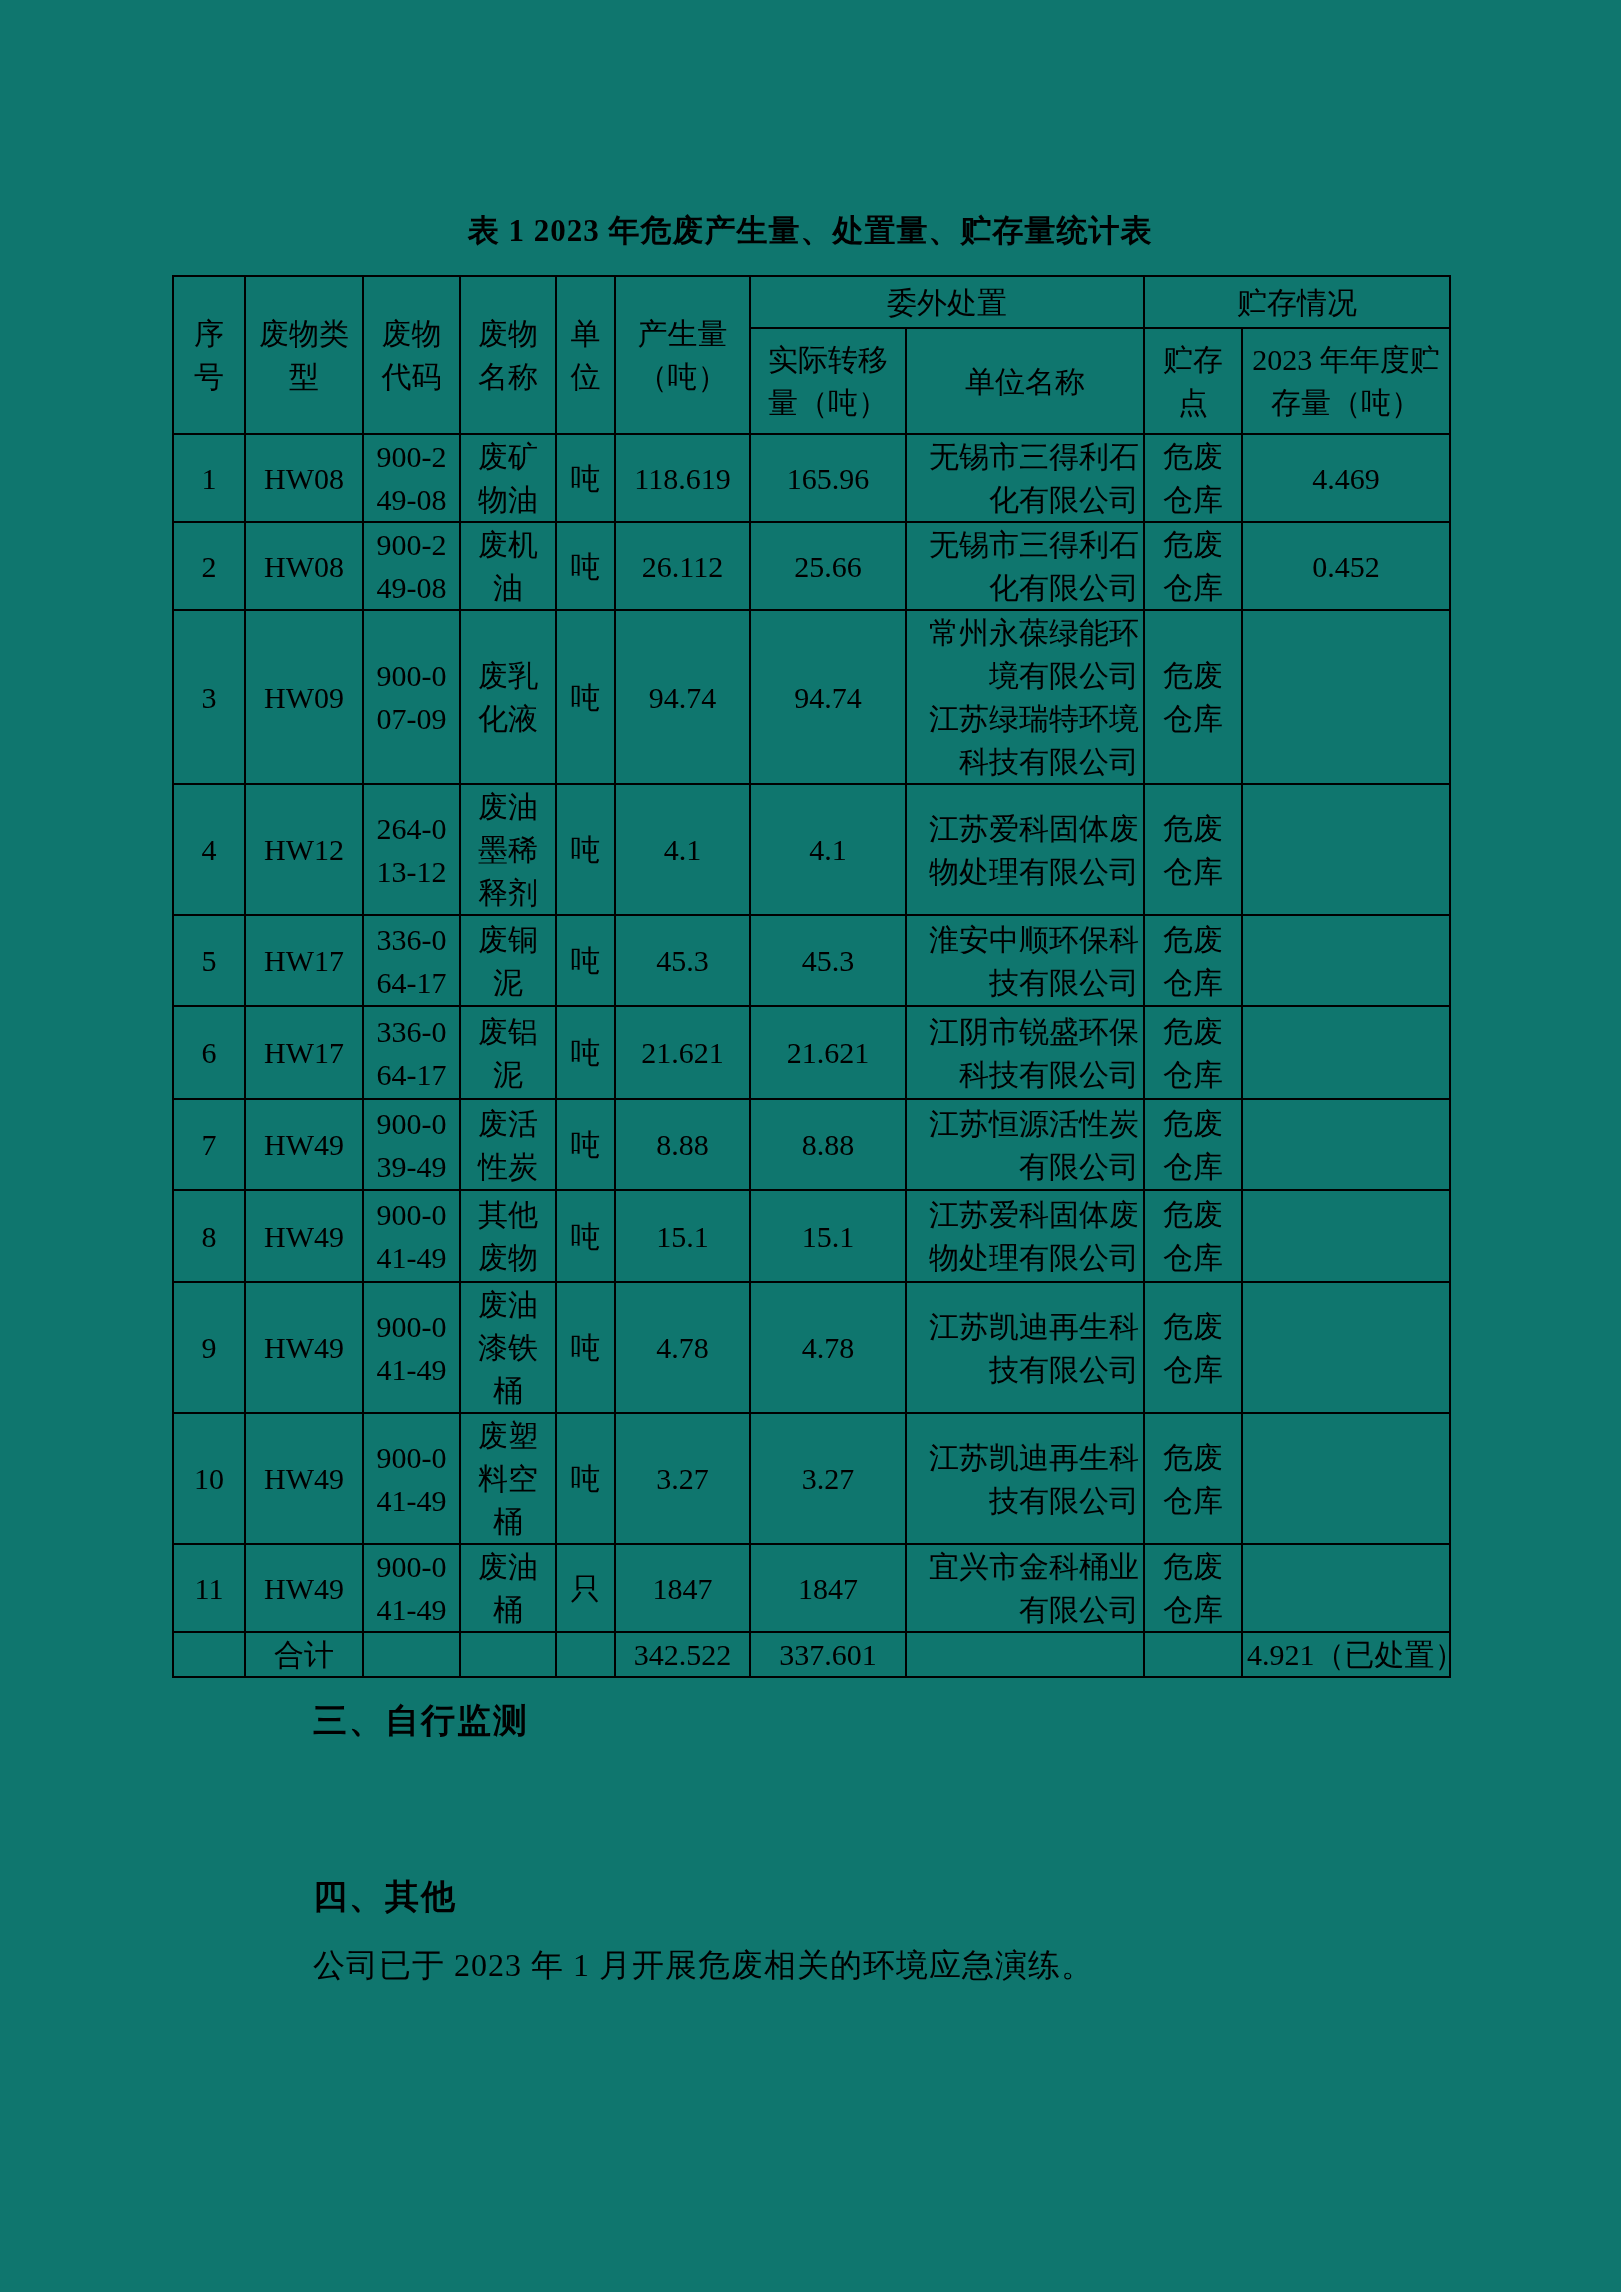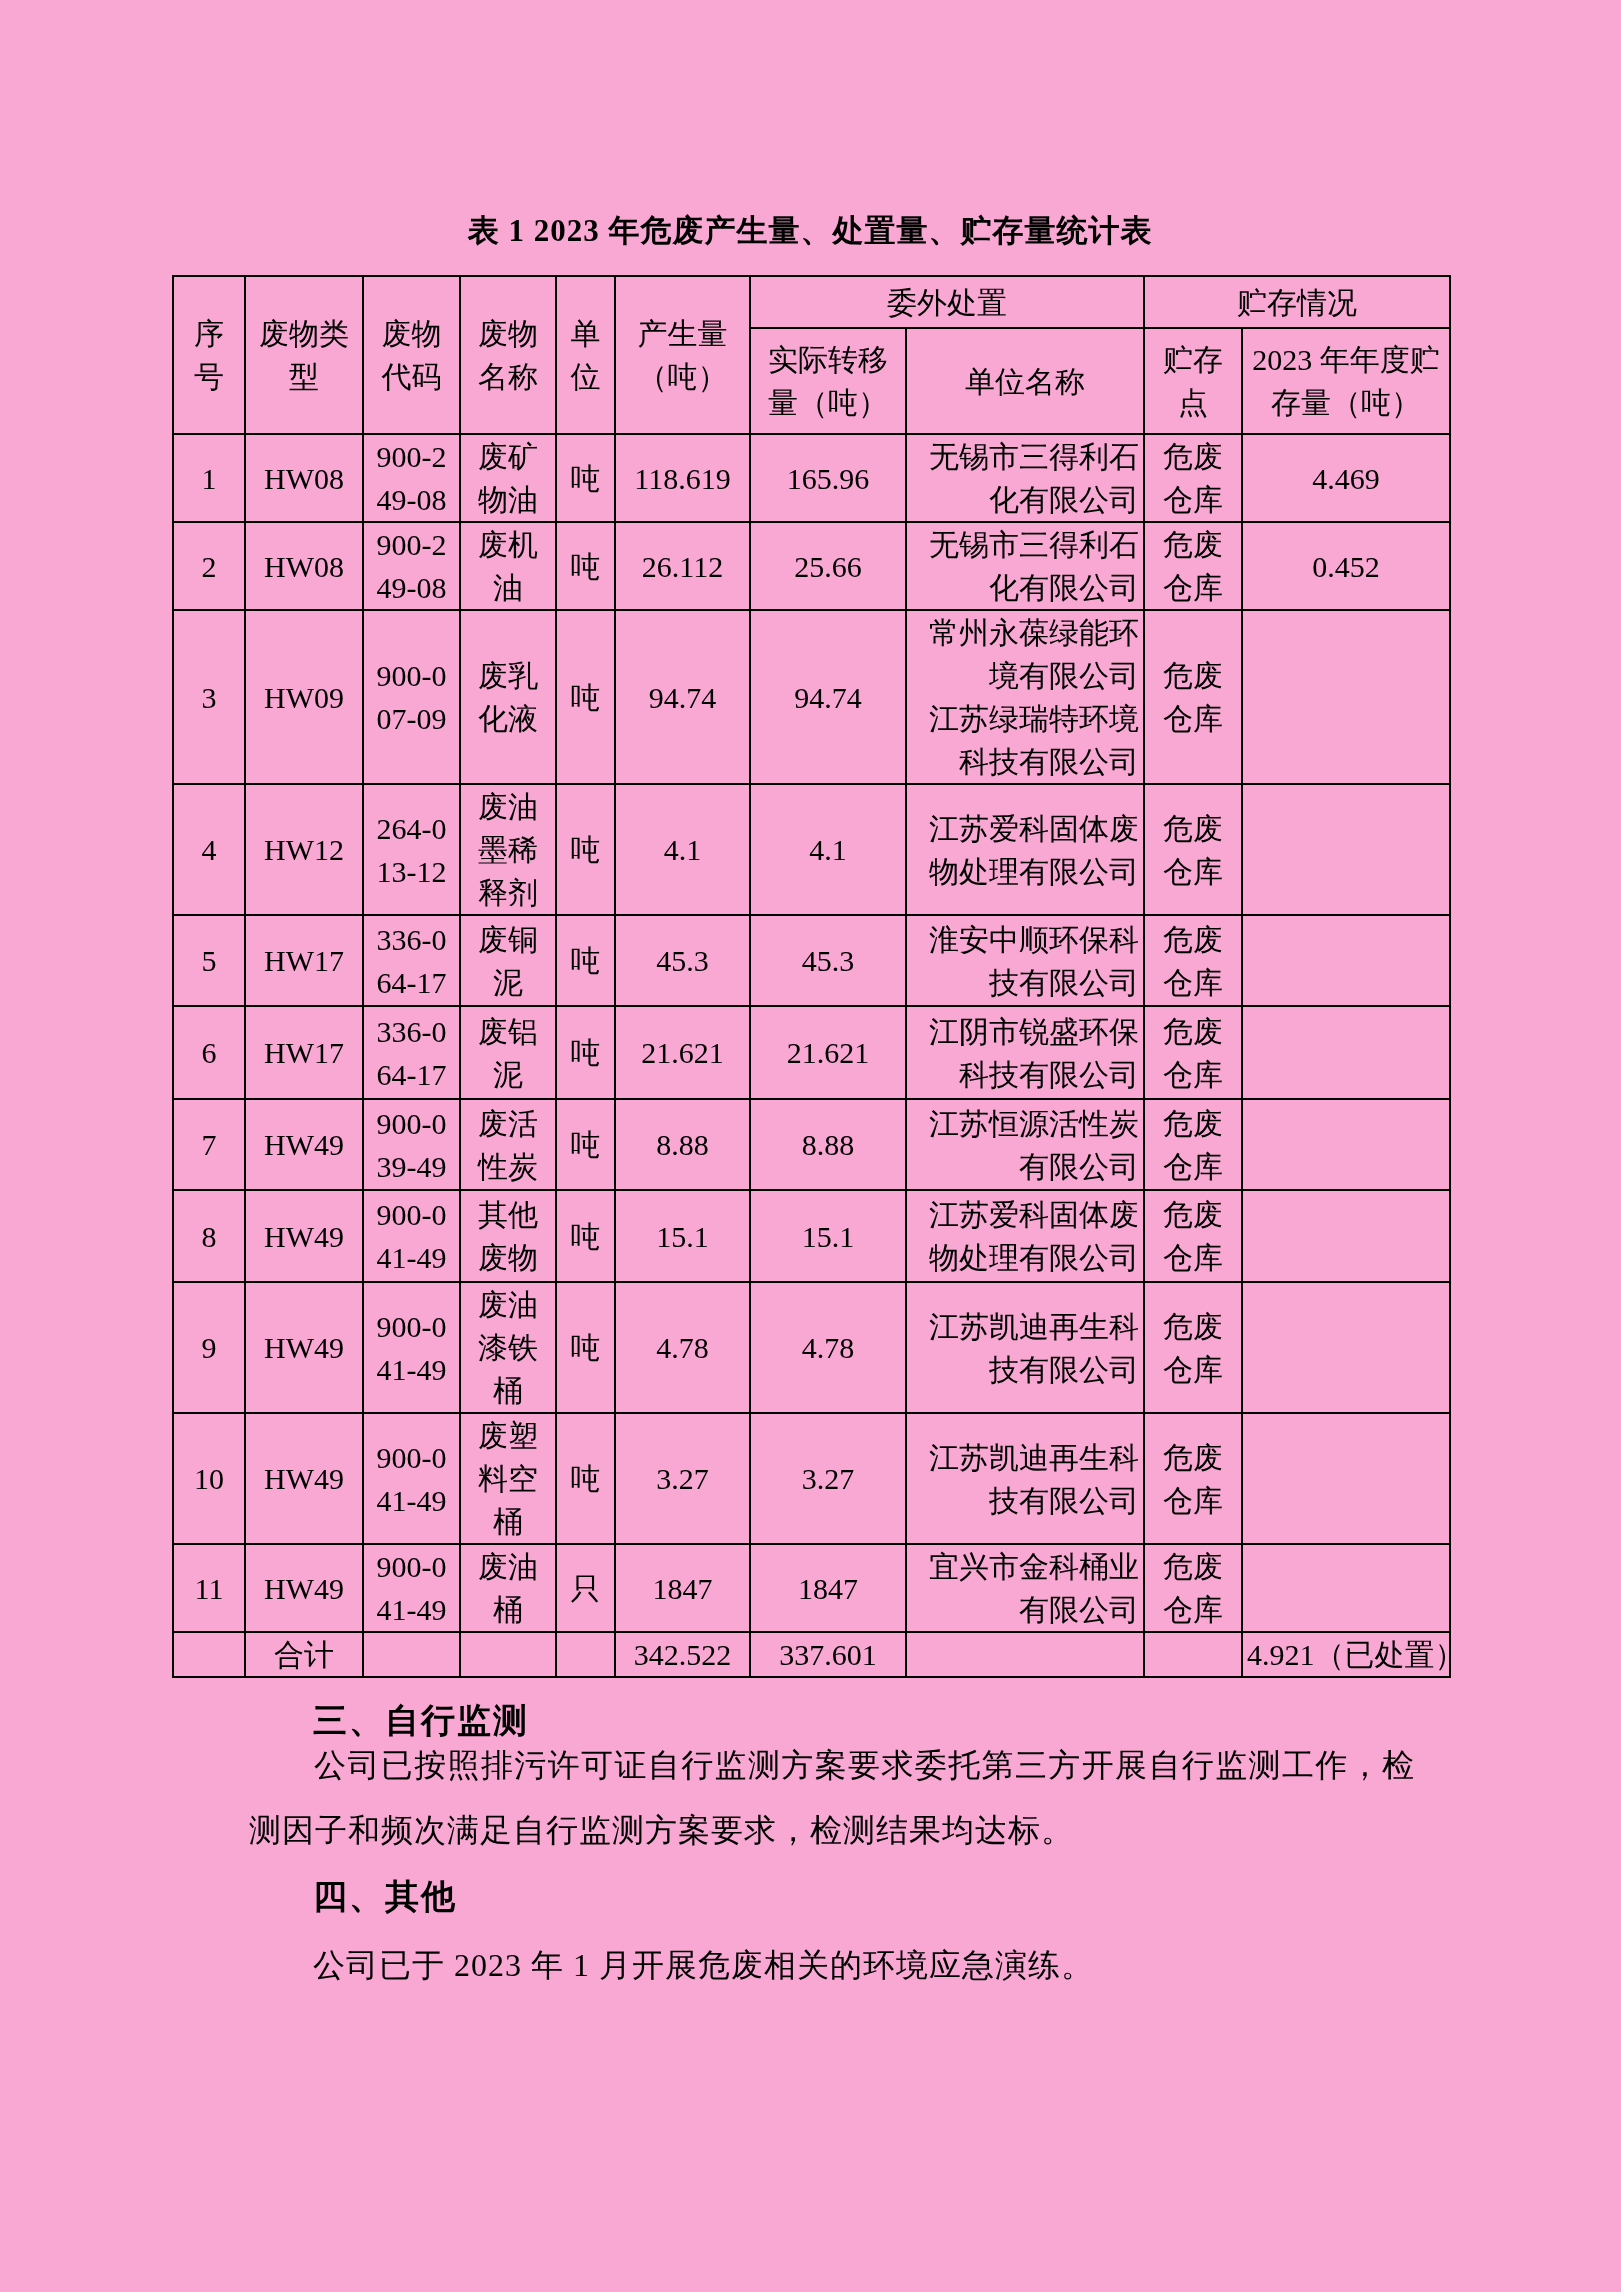--- a/index.html
+++ b/index.html
@@ -1,19 +1,19 @@
 <!DOCTYPE html>
 <html><head>
 <meta charset="utf-8">
 <style>
   html,body{margin:0;padding:0;background:#ffffff;}
   .page{
     position:relative;
     width:1621px;height:2293px;
-    background:#f9a8d4;
+    background:#0f766e;
     overflow:hidden;
     font-family:"Liberation Serif","DejaVu Serif",serif;
     color:#000;
     text-decoration:underline;
   }
   .doc-title{
     position:absolute;
     top:210px;left:172px;width:1276px;
     text-align:center;
     font-size:31px;
@@ -294,18 +294,17 @@
         <td>342.522</td>
         <td>337.601</td>
         <td></td>
         <td></td>
         <td class="nowrap">4.921（已处置）</td>
       </tr>
     </tbody>
   </table>
 
   <div class="sec-heading heading-monitoring">三、自行监测</div>
-  <div class="sec-para para-monitoring">公司已按照排污许可证自行监测方案要求委托第三方开展自行监测工作，检测因子和频次满足自行监测方案要求，检测结果均达标。</div>
   <div class="sec-heading heading-other">四、其他</div>
   <div class="sec-para para-drill">公司已于 2023 年 1 月开展危废相关的环境应急演练。</div>
 
 </div>
 
 
 </body></html>

